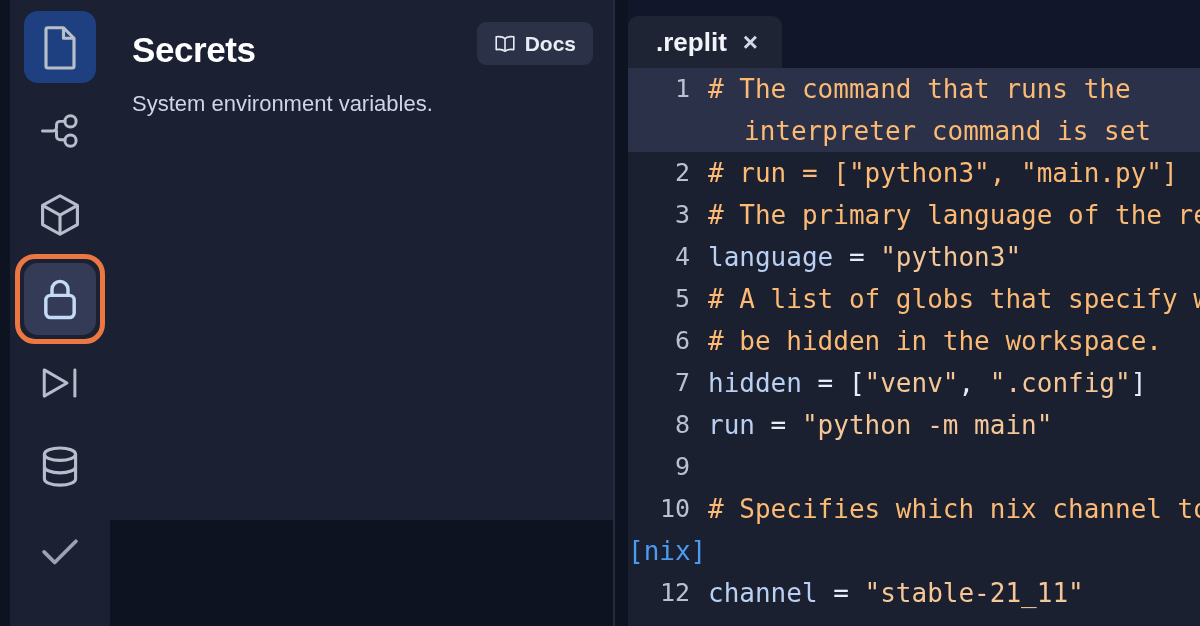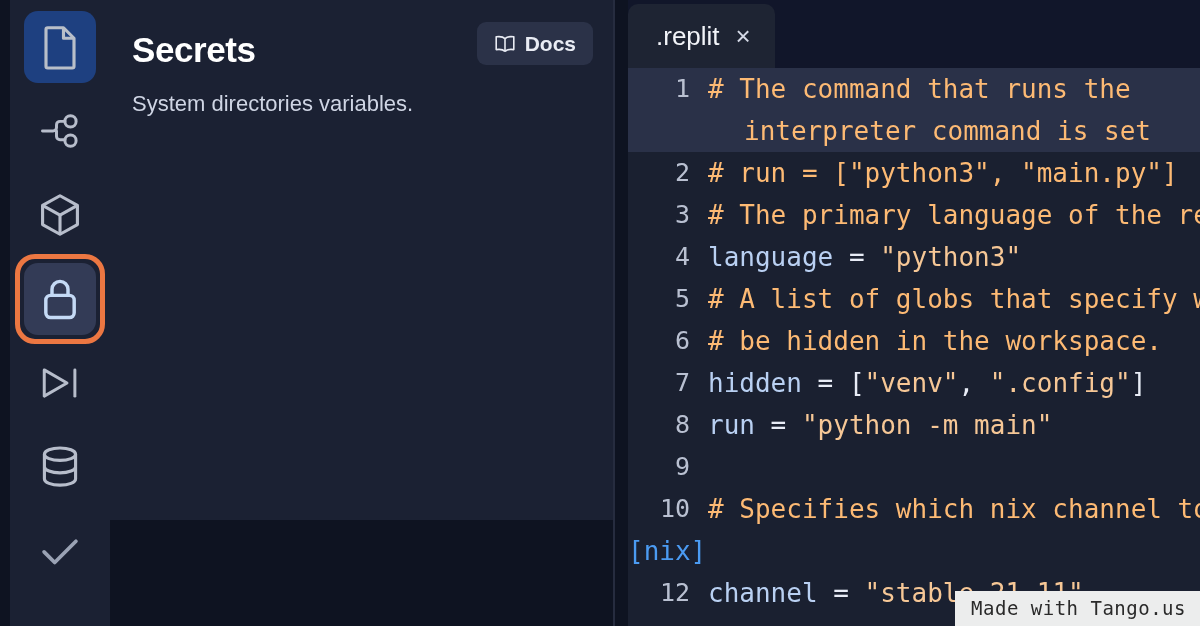--- a/index.html
+++ b/index.html
@@ -140,28 +140,29 @@
     flex-direction: column;
   }
   .tabbar {
     height: 68px;
     min-height: 68px;
     background: #11162a;
     display: flex;
     align-items: flex-end;
   }
   .tab {
-    height: 64px;
+    height: 52px;
     background: #1e2433;
     border-radius: 10px 10px 0 0;
     display: flex;
     align-items: center;
     gap: 16px;
     padding: 0 24px 0 28px;
     box-sizing: border-box;
+    font-weight: bold;
   }
   .tab-label {
     color: #f2f4f9;
     font-size: 26px;
     line-height: 1;
   }
   .tab-close {
     color: #d4d9e6;
     font-size: 26px;
     line-height: 1;
@@ -320,21 +321,21 @@
         <span>
           <svg width="22" height="20" viewBox="0 0 22 20" fill="none" stroke="#e9ecf4" stroke-width="1.6" stroke-linejoin="round">
             <path d="M11 4.6 C9 2.6 5.6 2.3 2.2 2.8 V15.6 C5.6 15.1 9 15.4 11 17.4"></path>
             <path d="M11 4.6 C13 2.6 16.4 2.3 19.8 2.8 V15.6 C16.4 15.1 13 15.4 11 17.4"></path>
             <path d="M11 4.6 V17.4"></path>
           </svg>
         </span>
         <span>Docs</span>
       </div>
     </div>
-    <div class="panel-sub">System directories variables.</div>
+    <div class="panel-sub">System environment variables.</div>
     <div class="panel-divider"></div>
   </div>
 
   <div class="gap"></div>
 
   <div class="editor">
     <div class="tabbar">
       <div class="tab">
         <span class="tab-label">.replit</span>
         <span class="tab-close">×</span>
@@ -349,15 +350,14 @@
         <div class="code-line"><div class="gutter">6</div><div class="ctext"><span class="tok-comment"># be hidden in the workspace.</span></div></div>
         <div class="code-line"><div class="gutter">7</div><div class="ctext"><span class="tok-var">hidden</span><span class="tok-op"> = </span><span class="tok-punct">[</span><span class="tok-str">"venv"</span><span class="tok-punct">, </span><span class="tok-str">".config"</span><span class="tok-punct">]</span></div></div>
         <div class="code-line"><div class="gutter">8</div><div class="ctext"><span class="tok-var">run</span><span class="tok-op"> = </span><span class="tok-str">"python -m main"</span></div></div>
         <div class="code-line"><div class="gutter">9</div><div class="ctext"><span class="tok-op"></span></div></div>
         <div class="code-line"><div class="gutter">10</div><div class="ctext"><span class="tok-comment"># Specifies which nix channel to use when building the environment.</span></div></div>
         <div class="code-line"><div class="ctext"><span class="tok-section">[nix]</span></div></div>
         <div class="code-line"><div class="gutter">12</div><div class="ctext"><span class="tok-var">channel</span><span class="tok-op"> = </span><span class="tok-str">"stable-21_11"</span></div></div>
       </div>
   </div>
 
-  <div class="watermark">Made with Tango.us</div>
 
 </div>
 
 </body></html>

